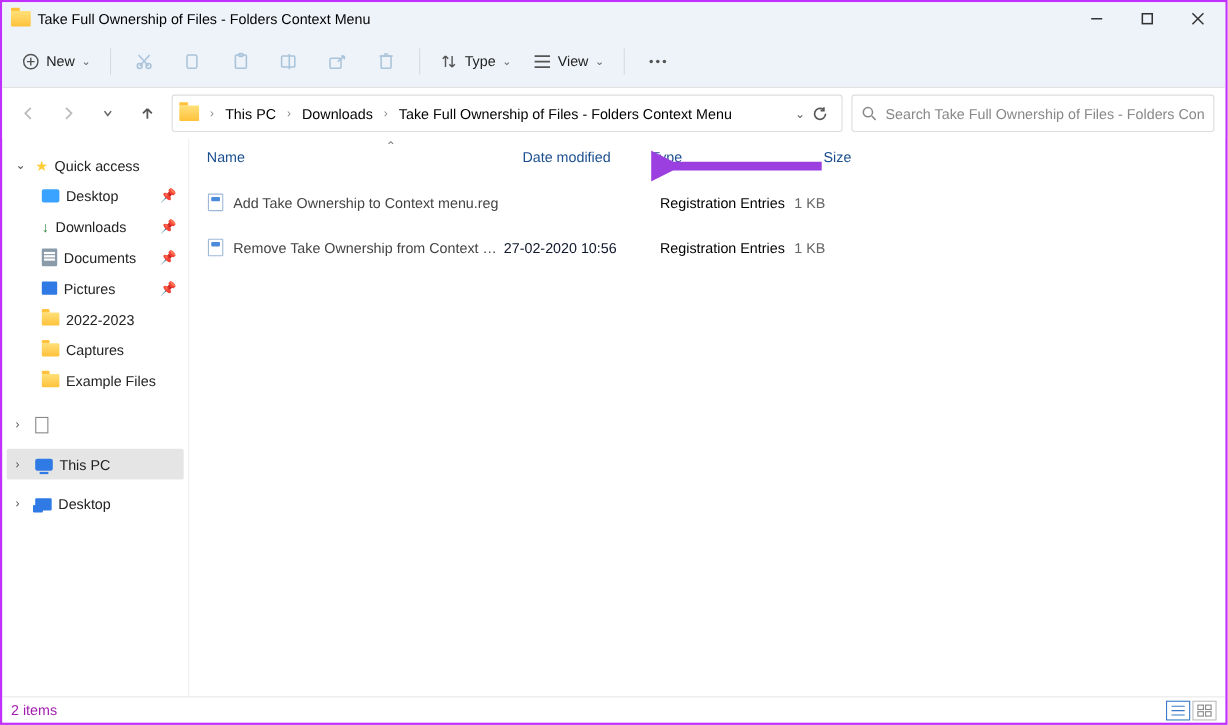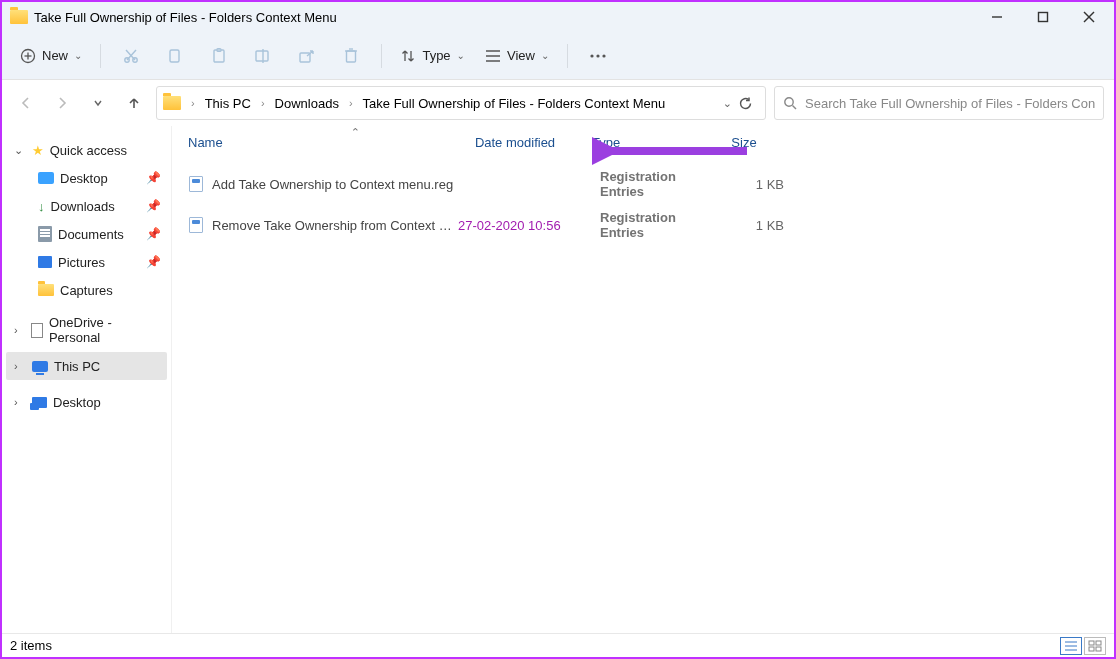--- a/index.html
+++ b/index.html
@@ -58,36 +58,36 @@
 .ico-net { width:15px; height:11px; background:#2f7ae5; border-radius:1px; position:relative;}
 .ico-net::after{content:"";position:absolute;left:-2px;bottom:-2px;width:9px;height:7px;background:#2f7ae5;border-radius:1px;}
 
 
 .filearea { flex:1; position:relative; }
 .cols { display:flex; align-items:center; height:32px; padding-left: 16px; color:#1b4f8f; font-size:13px;}
 .col { padding-right: 12px; position:relative;}
 .col.name { width: 262px;}
 .col.date { width: 142px; text-align: center;}
 .col.type { width: 122px;}
-.col.size { width: 72px; text-align:center;}
+.col.size { width: 72px; text-align:right;}
 .sort-caret { position:absolute; top:-9px; right: 90px; font-size:11px; color:#777;}
 .row { display:flex; align-items:center; height:30px; padding-left:16px; color:#444;margin-top:11px;}
 .row .ficon { width:16px; height:16px; margin-right:8px; display:flex; align-items:center; justify-content:center;}
 .regico { width:14px; height:16px; background:#fff; border:1px solid #9db8d8; border-radius:1px; position:relative;}
 .regico::after{content:"";position:absolute;left:2px;right:2px;top:2px;height:4px;background:#4c8bd9;border-radius:1px;}
 .cell.name { width:246px; white-space:nowrap; overflow:hidden; text-overflow:ellipsis;}
-.cell.date { width:142px; color:#a21caf;}
-.cell.type { width:122px; color:#737373;font-weight:bold;}
-.cell.size { width:72px; text-align:right; color:#666; padding-right:10px;}
+.cell.date { width:142px; color:#0f172a;}
+.cell.type { width:122px; color:#000000;}
+.cell.size { width:72px; text-align:left; color:#666; padding-right:10px;}
 
 
 .arrow { position:absolute; left: 420px; top: 10px; pointer-events:none; }
 
 
-.statusbar { height:24px; border-top:1px solid #e8e8e8; display:flex; align-items:center; padding:0 8px; color:#000000; font-size:12px;}
+.statusbar { height:24px; border-top:1px solid #e8e8e8; display:flex; align-items:center; padding:0 8px; color:#a21caf; font-size:12px;}
 .statusbar .right { margin-left:auto; display:flex; gap:2px;}
 .viewbtn { width:22px; height:18px; border:1px solid #bbb; display:flex; align-items:center; justify-content:center;}
 .viewbtn.active { border-color:#3a79c7; color:#3a79c7;}
 
 svg { display:block; }
 </style>
 </head>
 <body>
 
 <div class="titlebar">
@@ -261,27 +261,34 @@
         <span>Documents</span>
         <span class="pin">📌</span>
       </div>
     <div class="tree-item l2">
         <span class="ico-pic"></span>
         <span>Pictures</span>
         <span class="pin">📌</span>
       </div>
     <div class="tree-item l2">
         <span class="ico-folder"></span>
+        <span>2022-2023</span>
+      </div>
+    <div class="tree-item l2">
+        <span class="ico-folder"></span>
         <span>Captures</span>
+      </div>
+    <div class="tree-item l2">
+        <span class="ico-folder"></span>
+        <span>Example Files</span>
       </div>
     <div style="height:12px"></div>
     <div class="tree-item l1">
         <span class="chev">›</span>
         <span class="ico-page"></span>
-        <span>OneDrive - Personal</span>
       </div>
     <div style="height:8px"></div>
     <div class="tree-item l1 sel">
         <span class="chev">›</span>
         <span class="ico-pc"></span>
         <span>This PC</span>
       </div>
     <div style="height:8px"></div>
     <div class="tree-item l1">
         <span class="chev">›</span>

